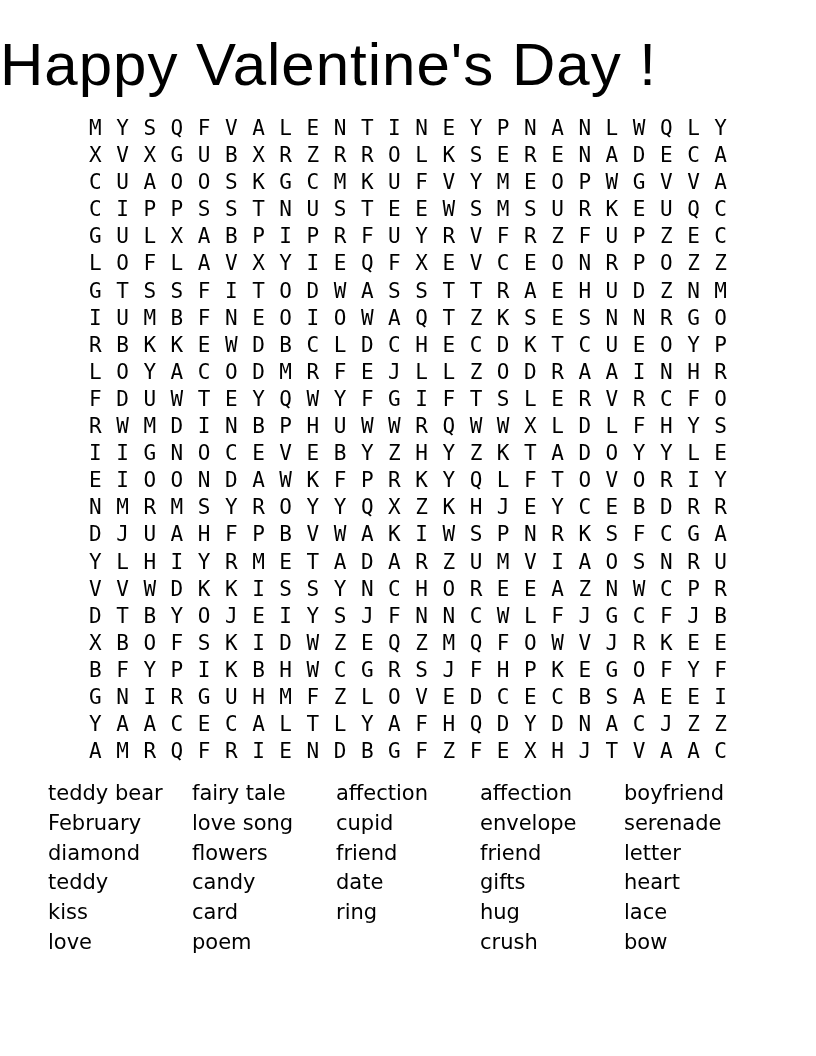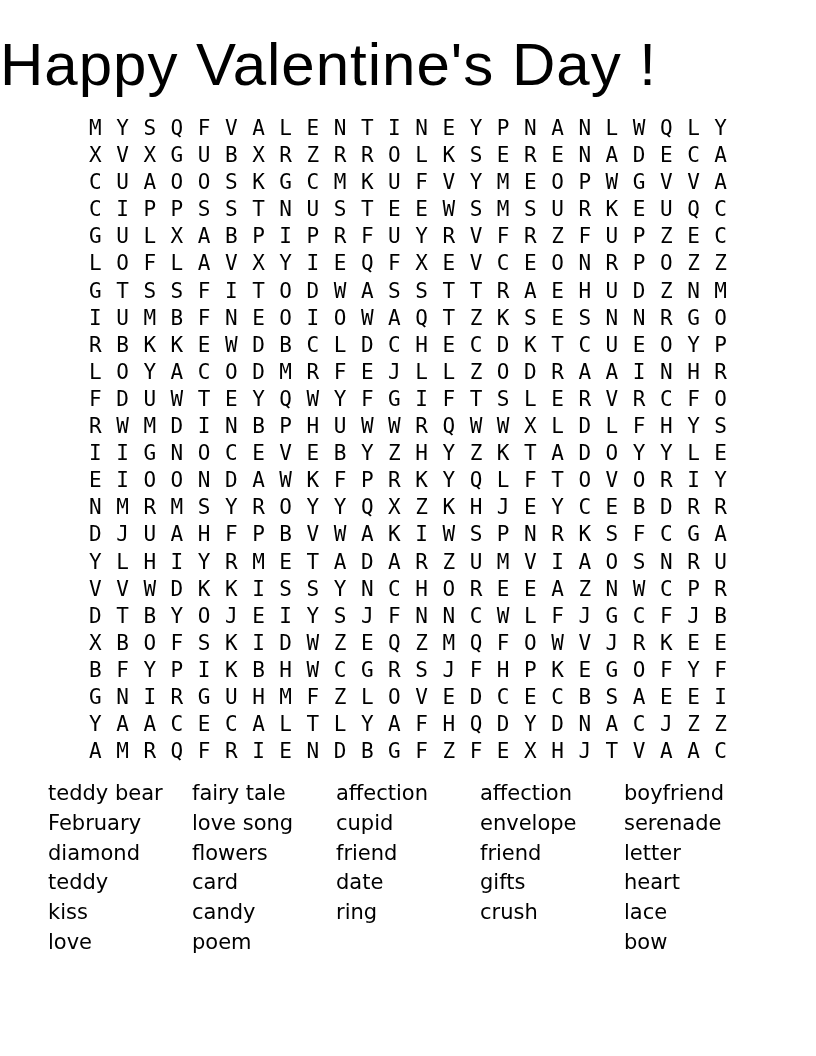--- a/index.html
+++ b/index.html
@@ -700,36 +700,37 @@
         <div class="word">February</div>
         <div class="word">diamond</div>
         <div class="word">teddy</div>
         <div class="word">kiss</div>
         <div class="word">love</div>
       </div>
       <div class="word-column">
         <div class="word">fairy tale</div>
         <div class="word">love song</div>
         <div class="word">flowers</div>
+        <div class="word">candy</div>
         <div class="word">card</div>
-        <div class="word">candy</div>
         <div class="word">poem</div>
       </div>
       <div class="word-column">
         <div class="word">affection</div>
         <div class="word">cupid</div>
         <div class="word">friend</div>
         <div class="word">date</div>
         <div class="word">ring</div>
       </div>
       <div class="word-column">
         <div class="word">affection</div>
         <div class="word">envelope</div>
         <div class="word">friend</div>
         <div class="word">gifts</div>
+        <div class="word">hug</div>
         <div class="word">crush</div>
       </div>
       <div class="word-column">
         <div class="word">boyfriend</div>
         <div class="word">serenade</div>
         <div class="word">letter</div>
         <div class="word">heart</div>
         <div class="word">lace</div>
         <div class="word">bow</div>
       </div>

